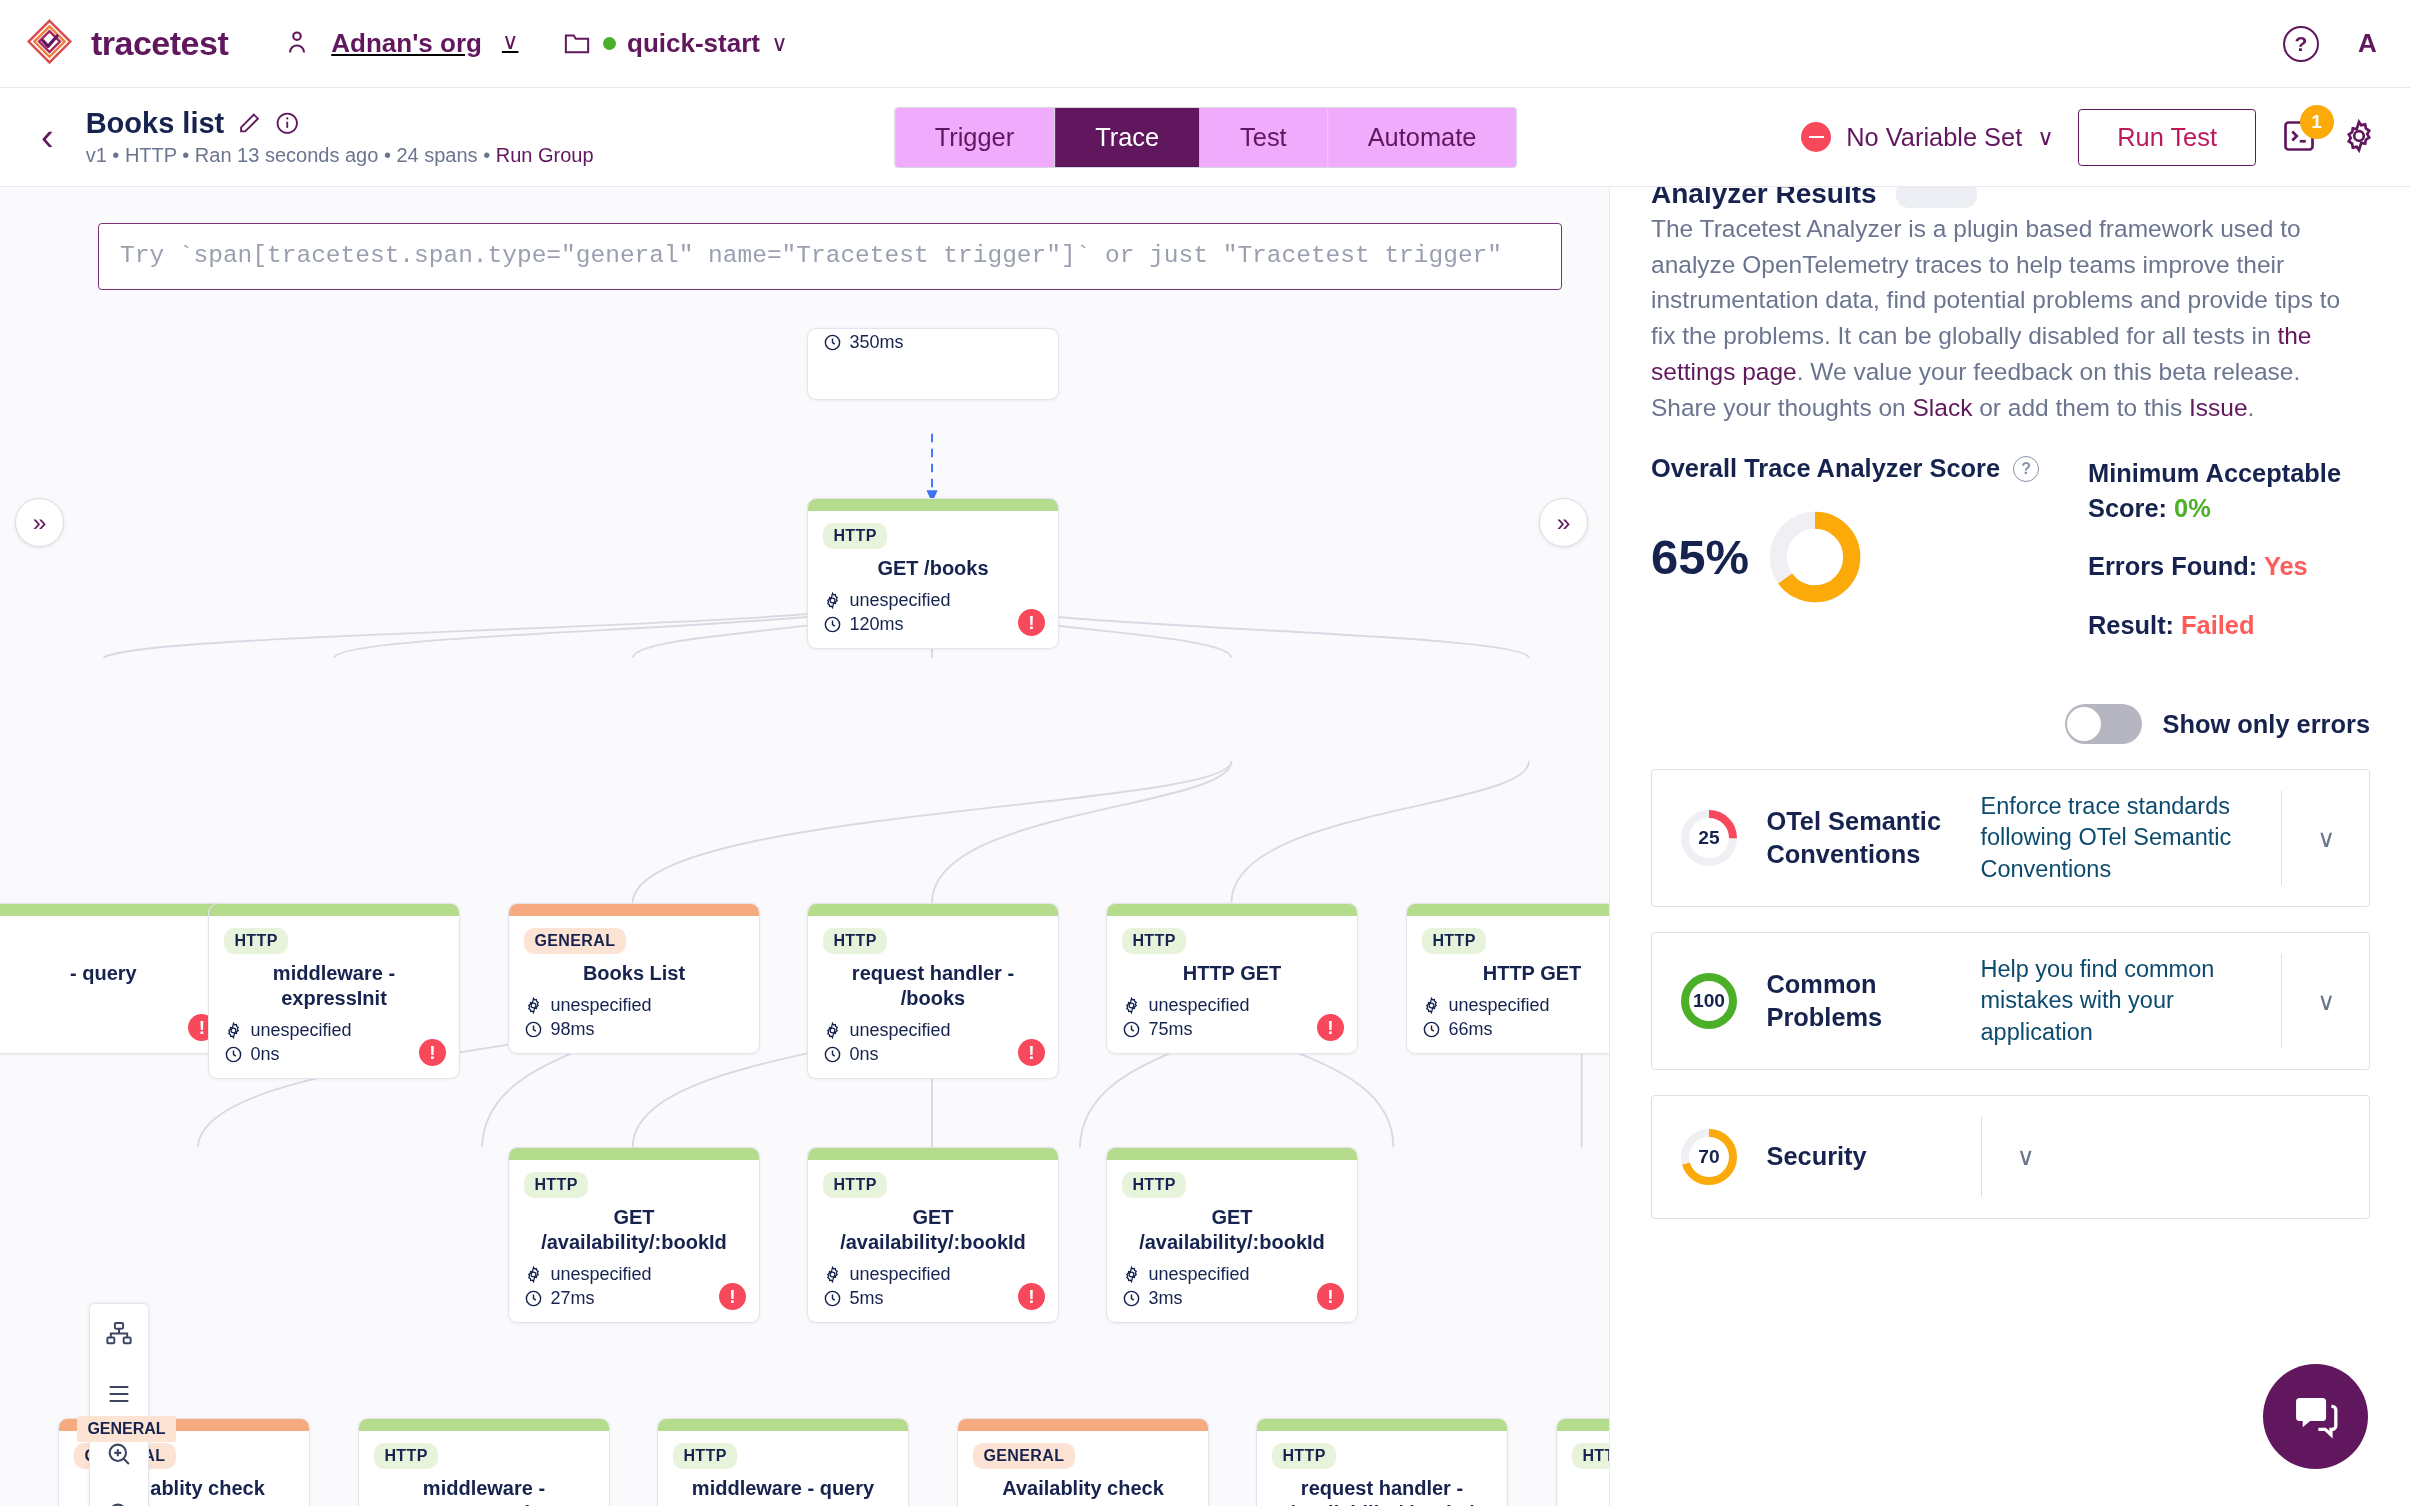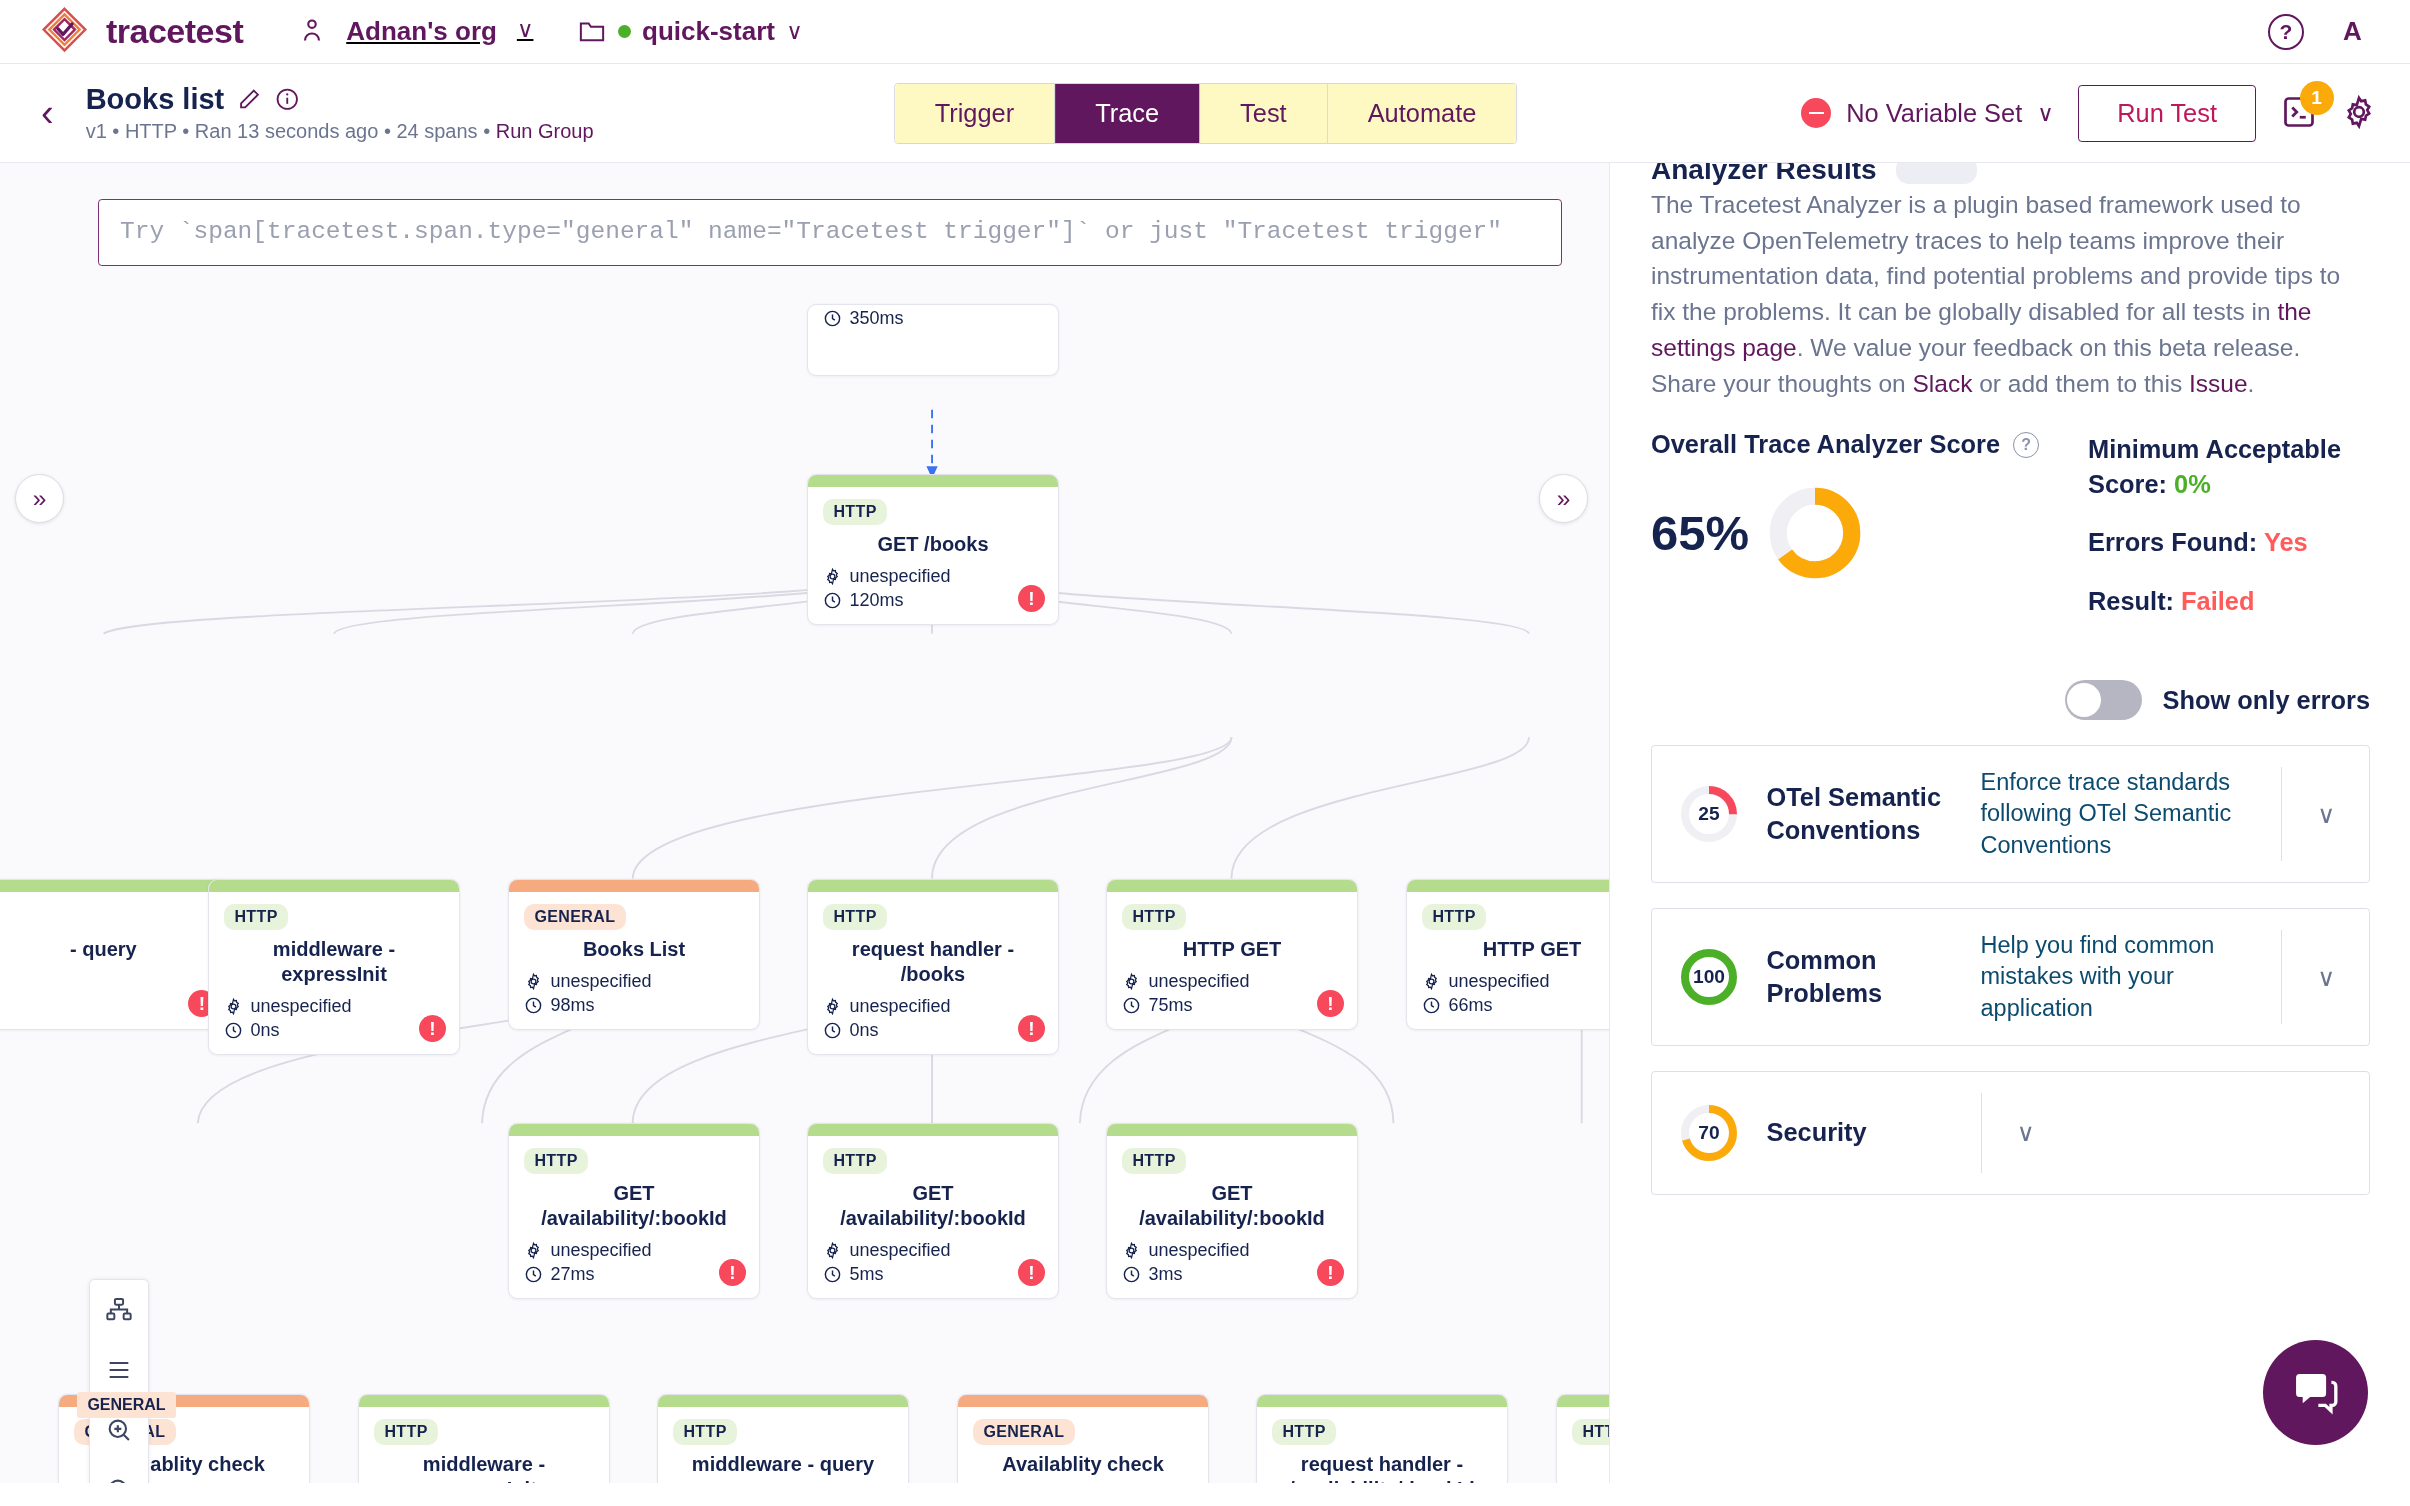--- a/index.html
+++ b/index.html
@@ -5,23 +5,23 @@
   * { box-sizing: border-box; margin: 0; padding: 0; }
   html, body {
     width: 2411px; height: 1507px;
     font-family: "Liberation Sans", sans-serif;
     background: #ffffff;
     overflow: hidden;
   }
 
   
   .topbar {
-    height: 64px;
+    height: 88px;
     display: flex; align-items: center;
-    padding: 0 38px;
+    padding: 0 23px;
     background: #fff;
     border-bottom: 0.9px solid #e8e8ee;
     position: relative;
   }
   .logo-wrap { display: flex; align-items: center; gap: 15px; }
   .logo-mark { width: 53px; height: 53px; }
   .logo-text {
     font-size: 34px; font-weight: 700; color: #61175e;
     letter-spacing: -0.5px;
   }
@@ -74,21 +74,21 @@
   .subtitle .rg { color: #61175e; cursor: pointer; }
 
   .tabs {
     position: absolute; left: 50%; transform: translateX(-50%);
     display: flex; border: 0.9px solid #d5d7e0; border-radius: 3.8px;
     overflow: hidden; background: #fff;
   }
   .tab {
     padding: 15px 40px; font-size: 25.4px; color: #61175e;
     cursor: pointer; border-right: 0.9px solid #d5d7e0;
-    background: #fef9c3; font-weight: 400;
+    background: #f0abfc; font-weight: 400;
   }
   .tab:last-child { border-right: none; }
   .tab.active { background: #61175e; color: #fff; font-weight: 500; }
 
   .header-right {
     margin-left: auto; display: flex; align-items: center; gap: 24.5px;
   }
   .varset { display: flex; align-items: center; gap: 15px; cursor: pointer; }
   .minus-badge {
     width: 30px; height: 30px; border-radius: 50%; background: #f7485c;

